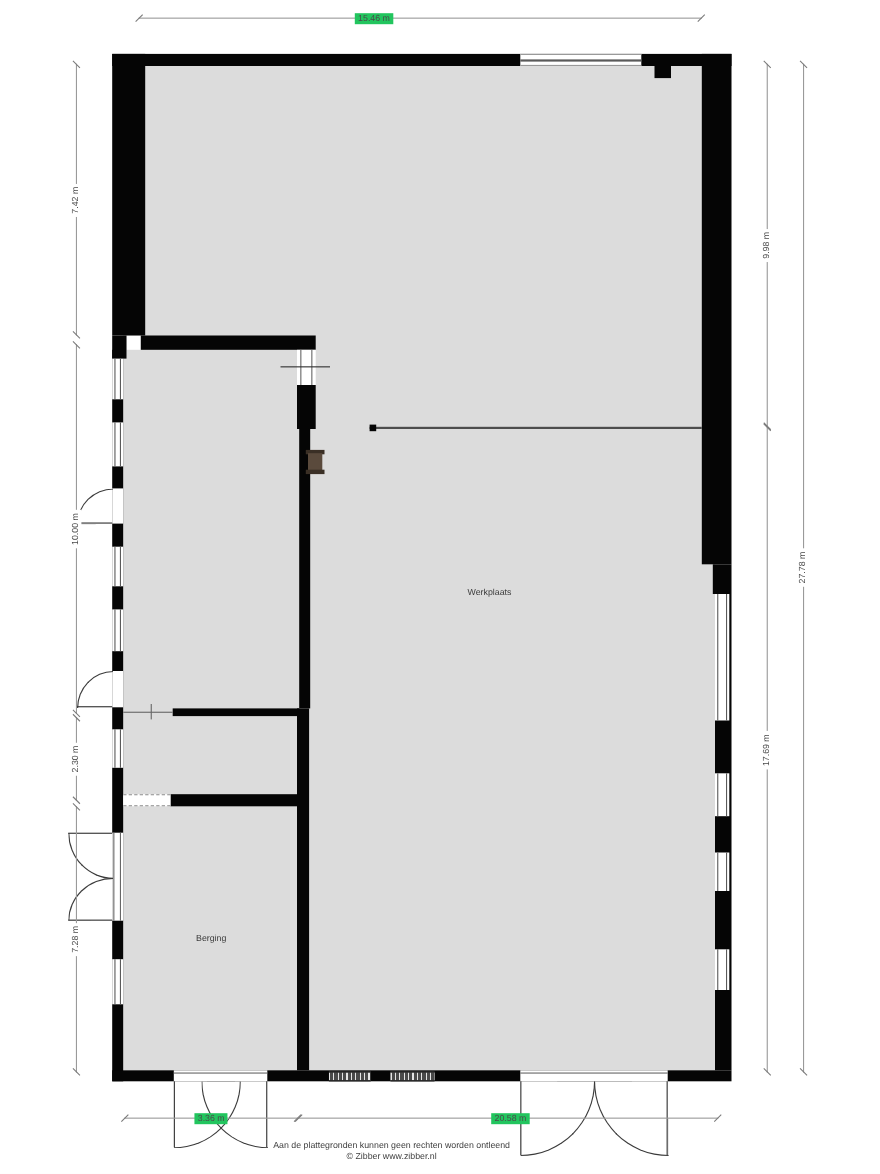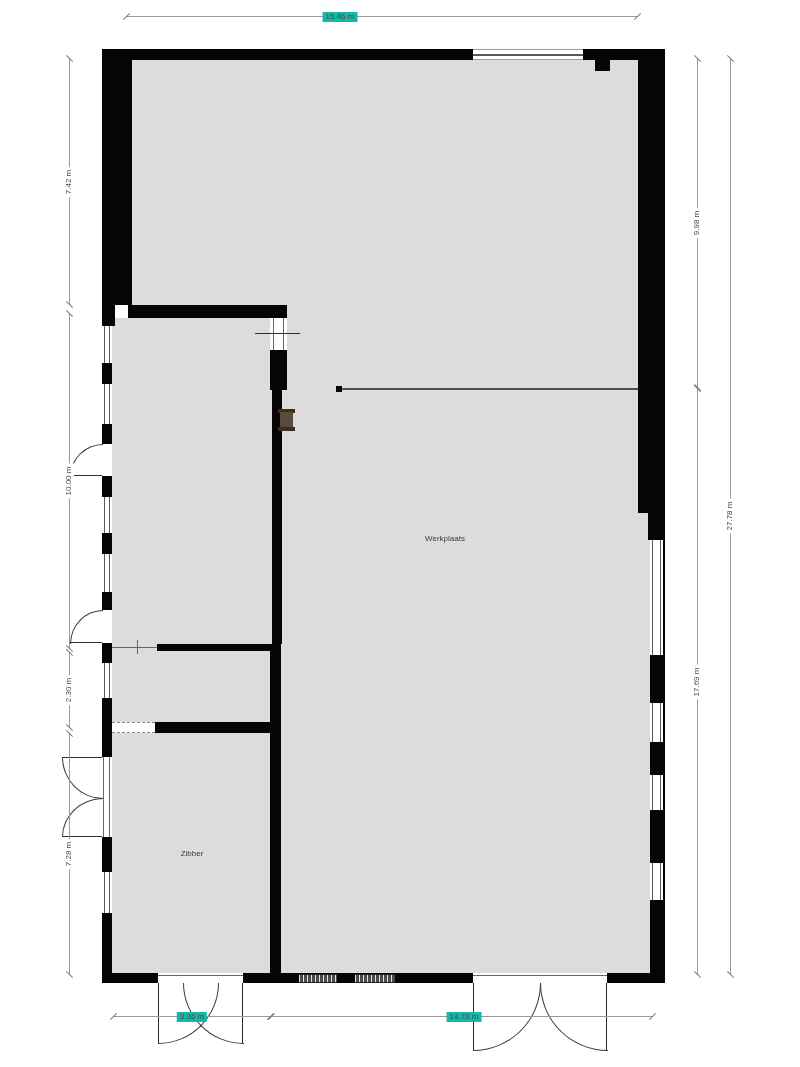--- a/index.html
+++ b/index.html
@@ -29,21 +29,21 @@
   .leaf{position:absolute;background:#2e2e2e;}
   .frameline{position:absolute;background:#666;}
   .beam{position:absolute;background:#4d4d4d;}
   
   .dlh{position:absolute;height:1px;background:#9a9a9a;}
   .dlv{position:absolute;width:1px;background:#9a9a9a;}
   .dlh::before,.dlh::after{content:"";position:absolute;top:-4px;width:1px;height:9px;background:#7a7a7a;transform:rotate(45deg);}
   .dlh::before{left:0;} .dlh::after{right:0;}
   .dlv::before,.dlv::after{content:"";position:absolute;left:-4px;width:9px;height:1px;background:#7a7a7a;transform:rotate(45deg);}
   .dlv::before{top:0;} .dlv::after{bottom:0;}
-  .hlabel{position:absolute;transform:translate(-50%,-50%);background:#14b8a6;padding:0 3px;
+  .hlabel{position:absolute;transform:translate(-50%,-50%);background:#22c55e;padding:0 3px;
           font-size:8px;color:#4a4a4a;white-space:nowrap;line-height:10px;}
   .vlabel{position:absolute;transform:translate(-50%,-50%) rotate(-90deg);background:#fff;padding:0 3px;
           font-size:8px;color:#4a4a4a;white-space:nowrap;line-height:10px;}
   .room-label{position:absolute;transform:translate(-50%,-50%);font-size:8px;color:#3c3c3c;white-space:nowrap;}
   .footer{position:absolute;left:356px;top:1037px;transform:translateX(-50%);text-align:center;
           font-size:8px;color:#3f3f3f;line-height:1.3;white-space:nowrap;}
   .brown-body{position:absolute;background:#5a4a3c;}
   .brown-flange{position:absolute;background:#3a2f25;}
 </style>
 </head>
@@ -127,21 +127,21 @@
   <div class="arc arc-bl" style="left:540px;top:983px;width:67px;height:67px;"></div>
 
   <div class="beam" style="left:336px;top:388px;width:302px;height:2px;"></div>
   <div class="wall" style="left:336px;top:386px;width:6px;height:6px;"></div>
 
   <div class="brown-flange" style="left:278px;top:409px;width:17px;height:4px;"></div>
   <div class="brown-body" style="left:280px;top:412px;width:13px;height:16px;"></div>
   <div class="brown-flange" style="left:278px;top:427px;width:17px;height:4px;"></div>
 
   <div class="room-label" style="left:445px;top:538px;">Werkplaats</div>
-  <div class="room-label" style="left:192px;top:853px;">Zibber</div>
+  <div class="room-label" style="left:192px;top:853px;">Berging</div>
 
   <div class="dlh" style="left:126px;top:16px;width:512px;"></div>
   <div class="hlabel" style="left:340px;top:17px;">15.46 m</div>
 
   <div class="dlv" style="left:69px;top:58px;height:247px;"></div>
   <div class="vlabel" style="left:69px;top:182px;">7.42 m</div>
   <div class="dlv" style="left:69px;top:313px;height:336px;"></div>
   <div class="vlabel" style="left:69px;top:481px;">10.00 m</div>
   <div class="dlv" style="left:69px;top:652px;height:76px;"></div>
   <div class="vlabel" style="left:69px;top:690px;">2.30 m</div>
@@ -151,16 +151,20 @@
   <div class="dlv" style="left:697px;top:58px;height:330px;"></div>
   <div class="vlabel" style="left:697px;top:223px;">9.98 m</div>
   <div class="dlv" style="left:697px;top:388px;height:587px;"></div>
   <div class="vlabel" style="left:697px;top:682px;">17.69 m</div>
   <div class="dlv" style="left:730px;top:58px;height:917px;"></div>
   <div class="vlabel" style="left:730px;top:516px;">27.78 m</div>
 
   <div class="dlh" style="left:113px;top:1016px;width:158px;"></div>
   <div class="hlabel" style="left:192px;top:1017px;">3.36 m</div>
   <div class="dlh" style="left:271px;top:1016px;width:382px;"></div>
-  <div class="hlabel" style="left:464px;top:1017px;">14.73 m</div>
+  <div class="hlabel" style="left:464px;top:1017px;">20.58 m</div>
 
+  <div class="footer">
+    <div>Aan de plattegronden kunnen geen rechten worden ontleend</div>
+    <div>© Zibber www.zibber.nl</div>
+  </div>
 
 </div>
 
 </body></html>

